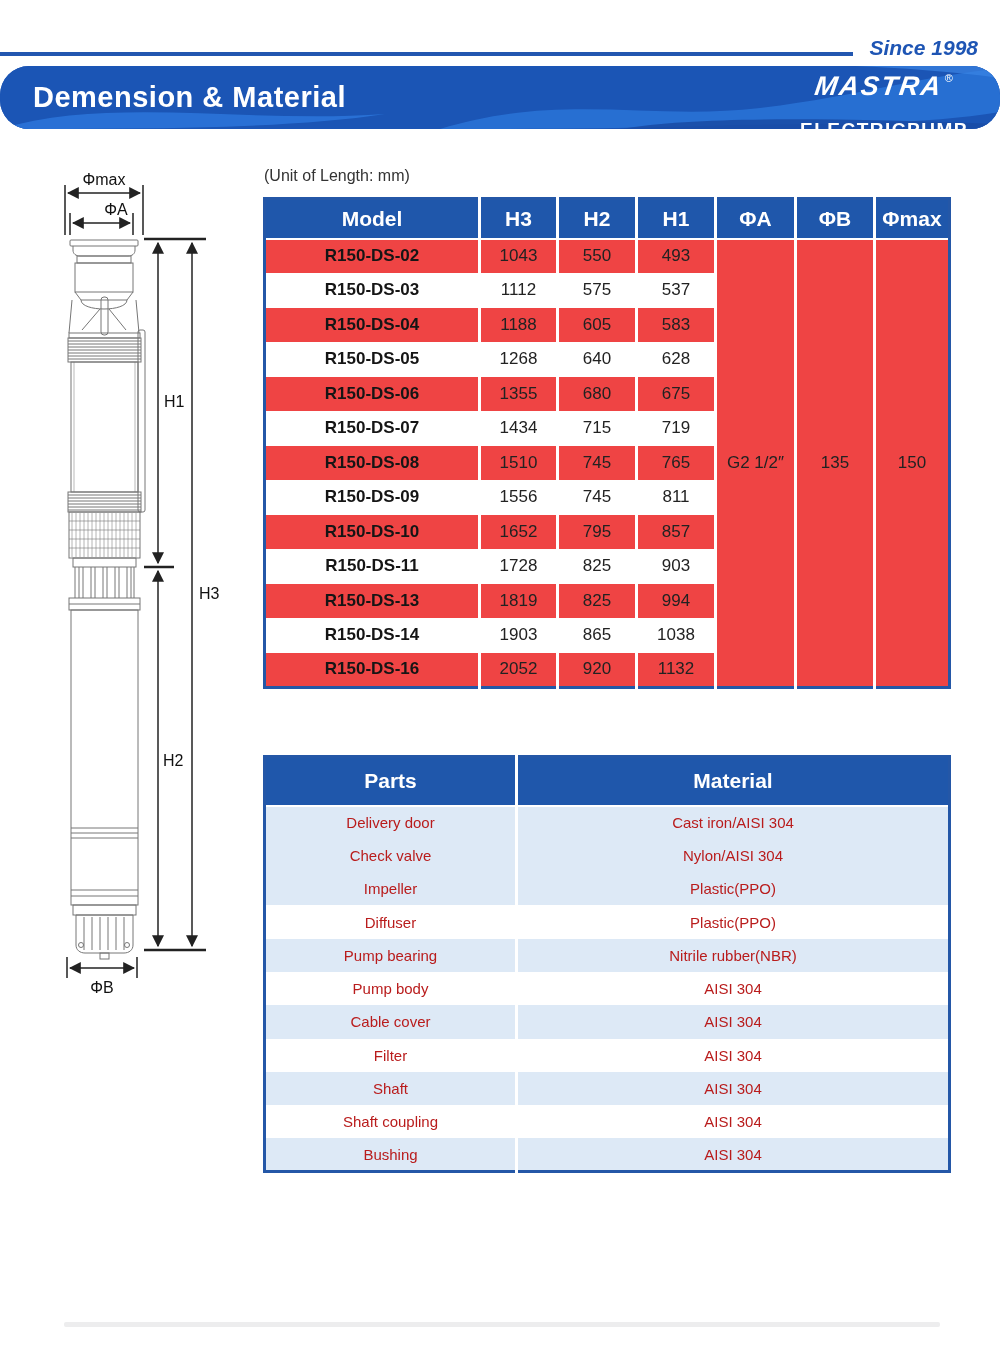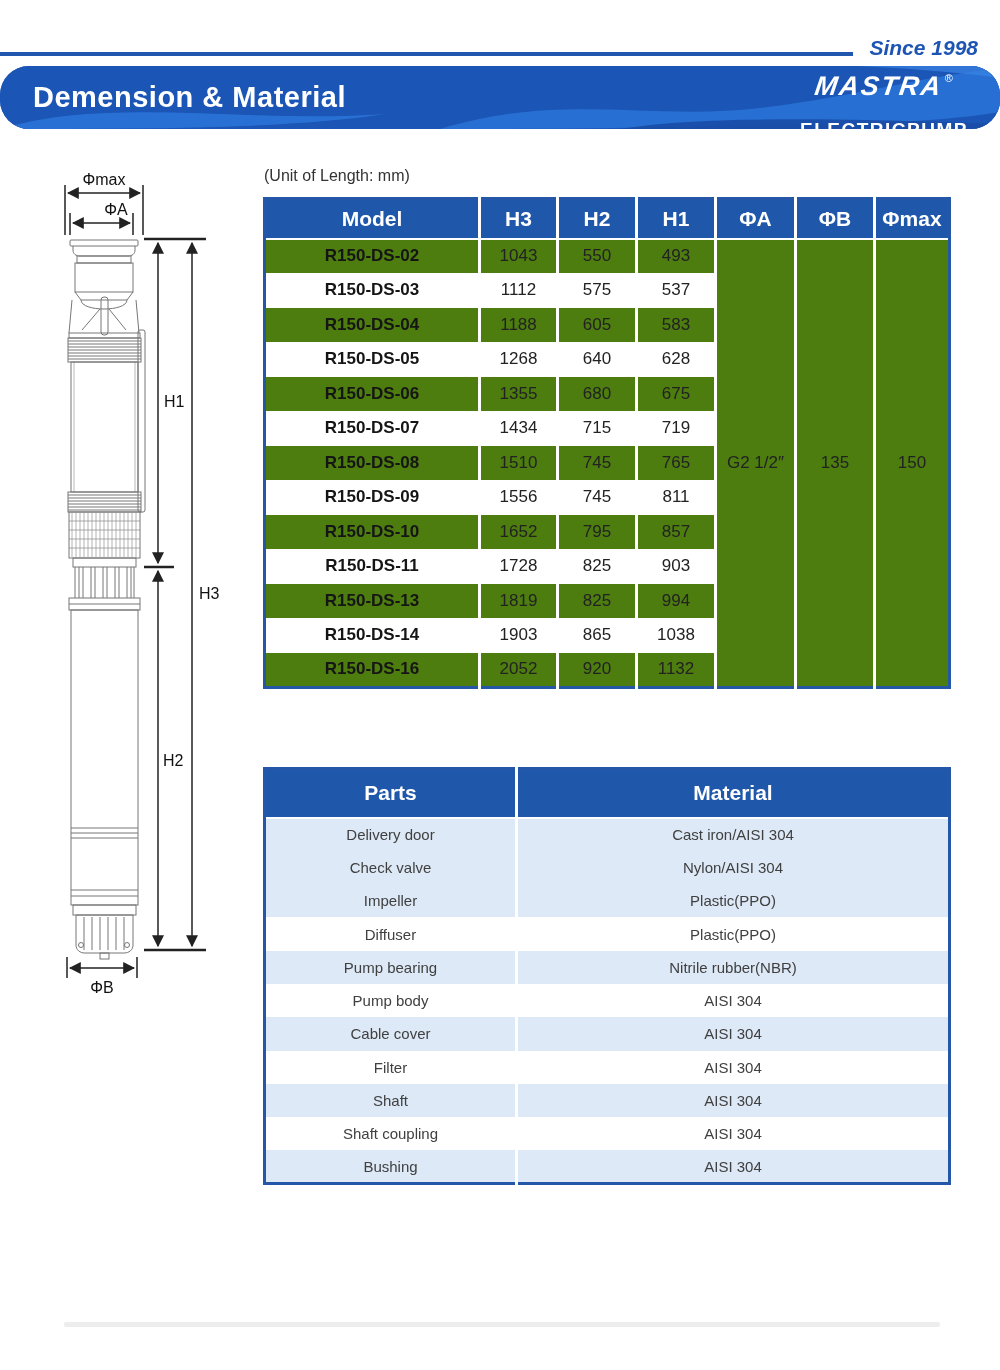--- a/index.html
+++ b/index.html
@@ -28,29 +28,29 @@
   .diagram { position:absolute; left:20px; top:160px; width:230px; height:850px; }
   .dim-label { font-size:16px; fill:#111111; font-family:"Liberation Sans", sans-serif; }
 
   
   table { border-collapse:collapse; table-layout:fixed; }
   .dim-table { position:absolute; left:263px; top:197px; width:685px; border:3px solid #2457a7; }
   .dim-table th { background:#1f57ab; color:#ffffff; font-size:21px; font-weight:bold; height:40px; text-align:center; border-left:3px solid #ffffff; border-bottom:2px solid #ffffff; }
   .dim-table th:first-child { border-left:none; }
   .dim-table td { height:34.5px; text-align:center; font-size:17px; color:#222222; border-left:3px solid #ffffff; }
   .dim-table td:first-child { border-left:none; }
-  .dim-table tr.alt td { background:#4d7c0f; }
+  .dim-table tr.alt td { background:#ef4444; }
   .dim-table td.model { font-weight:bold; color:#151515; }
   .dim-table td.merged { background:#dde9f6; vertical-align:middle; }
 
   
-  .parts-table { position:absolute; left:263px; top:755px; width:685px; border:3px solid #2457a7;margin-top:12px; }
+  .parts-table { position:absolute; left:263px; top:755px; width:685px; border:3px solid #2457a7; }
   .parts-table th { background:#1f57ab; color:#ffffff; font-size:21px; font-weight:bold; height:49px; text-align:center; border-left:3px solid #ffffff; border-bottom:2px solid #ffffff; }
   .parts-table th:first-child { border-left:none; }
-  .parts-table td { height:33.3px; text-align:center; font-size:15px; color:#404040; border-left:3px solid #ffffff; }
+  .parts-table td { height:33.3px; text-align:center; font-size:15px; color:#b91c1c; border-left:3px solid #ffffff; }
   .parts-table td:first-child { border-left:none; }
   .parts-table tr.alt td { background:#dde9f6; }
 
   .footer-rule { position:absolute; left:64px; top:1322px; width:876px; height:5px; background:#ededee; border-radius:2px; }
 </style>
 </head>
 <body>
 
 <div class="page">
 

